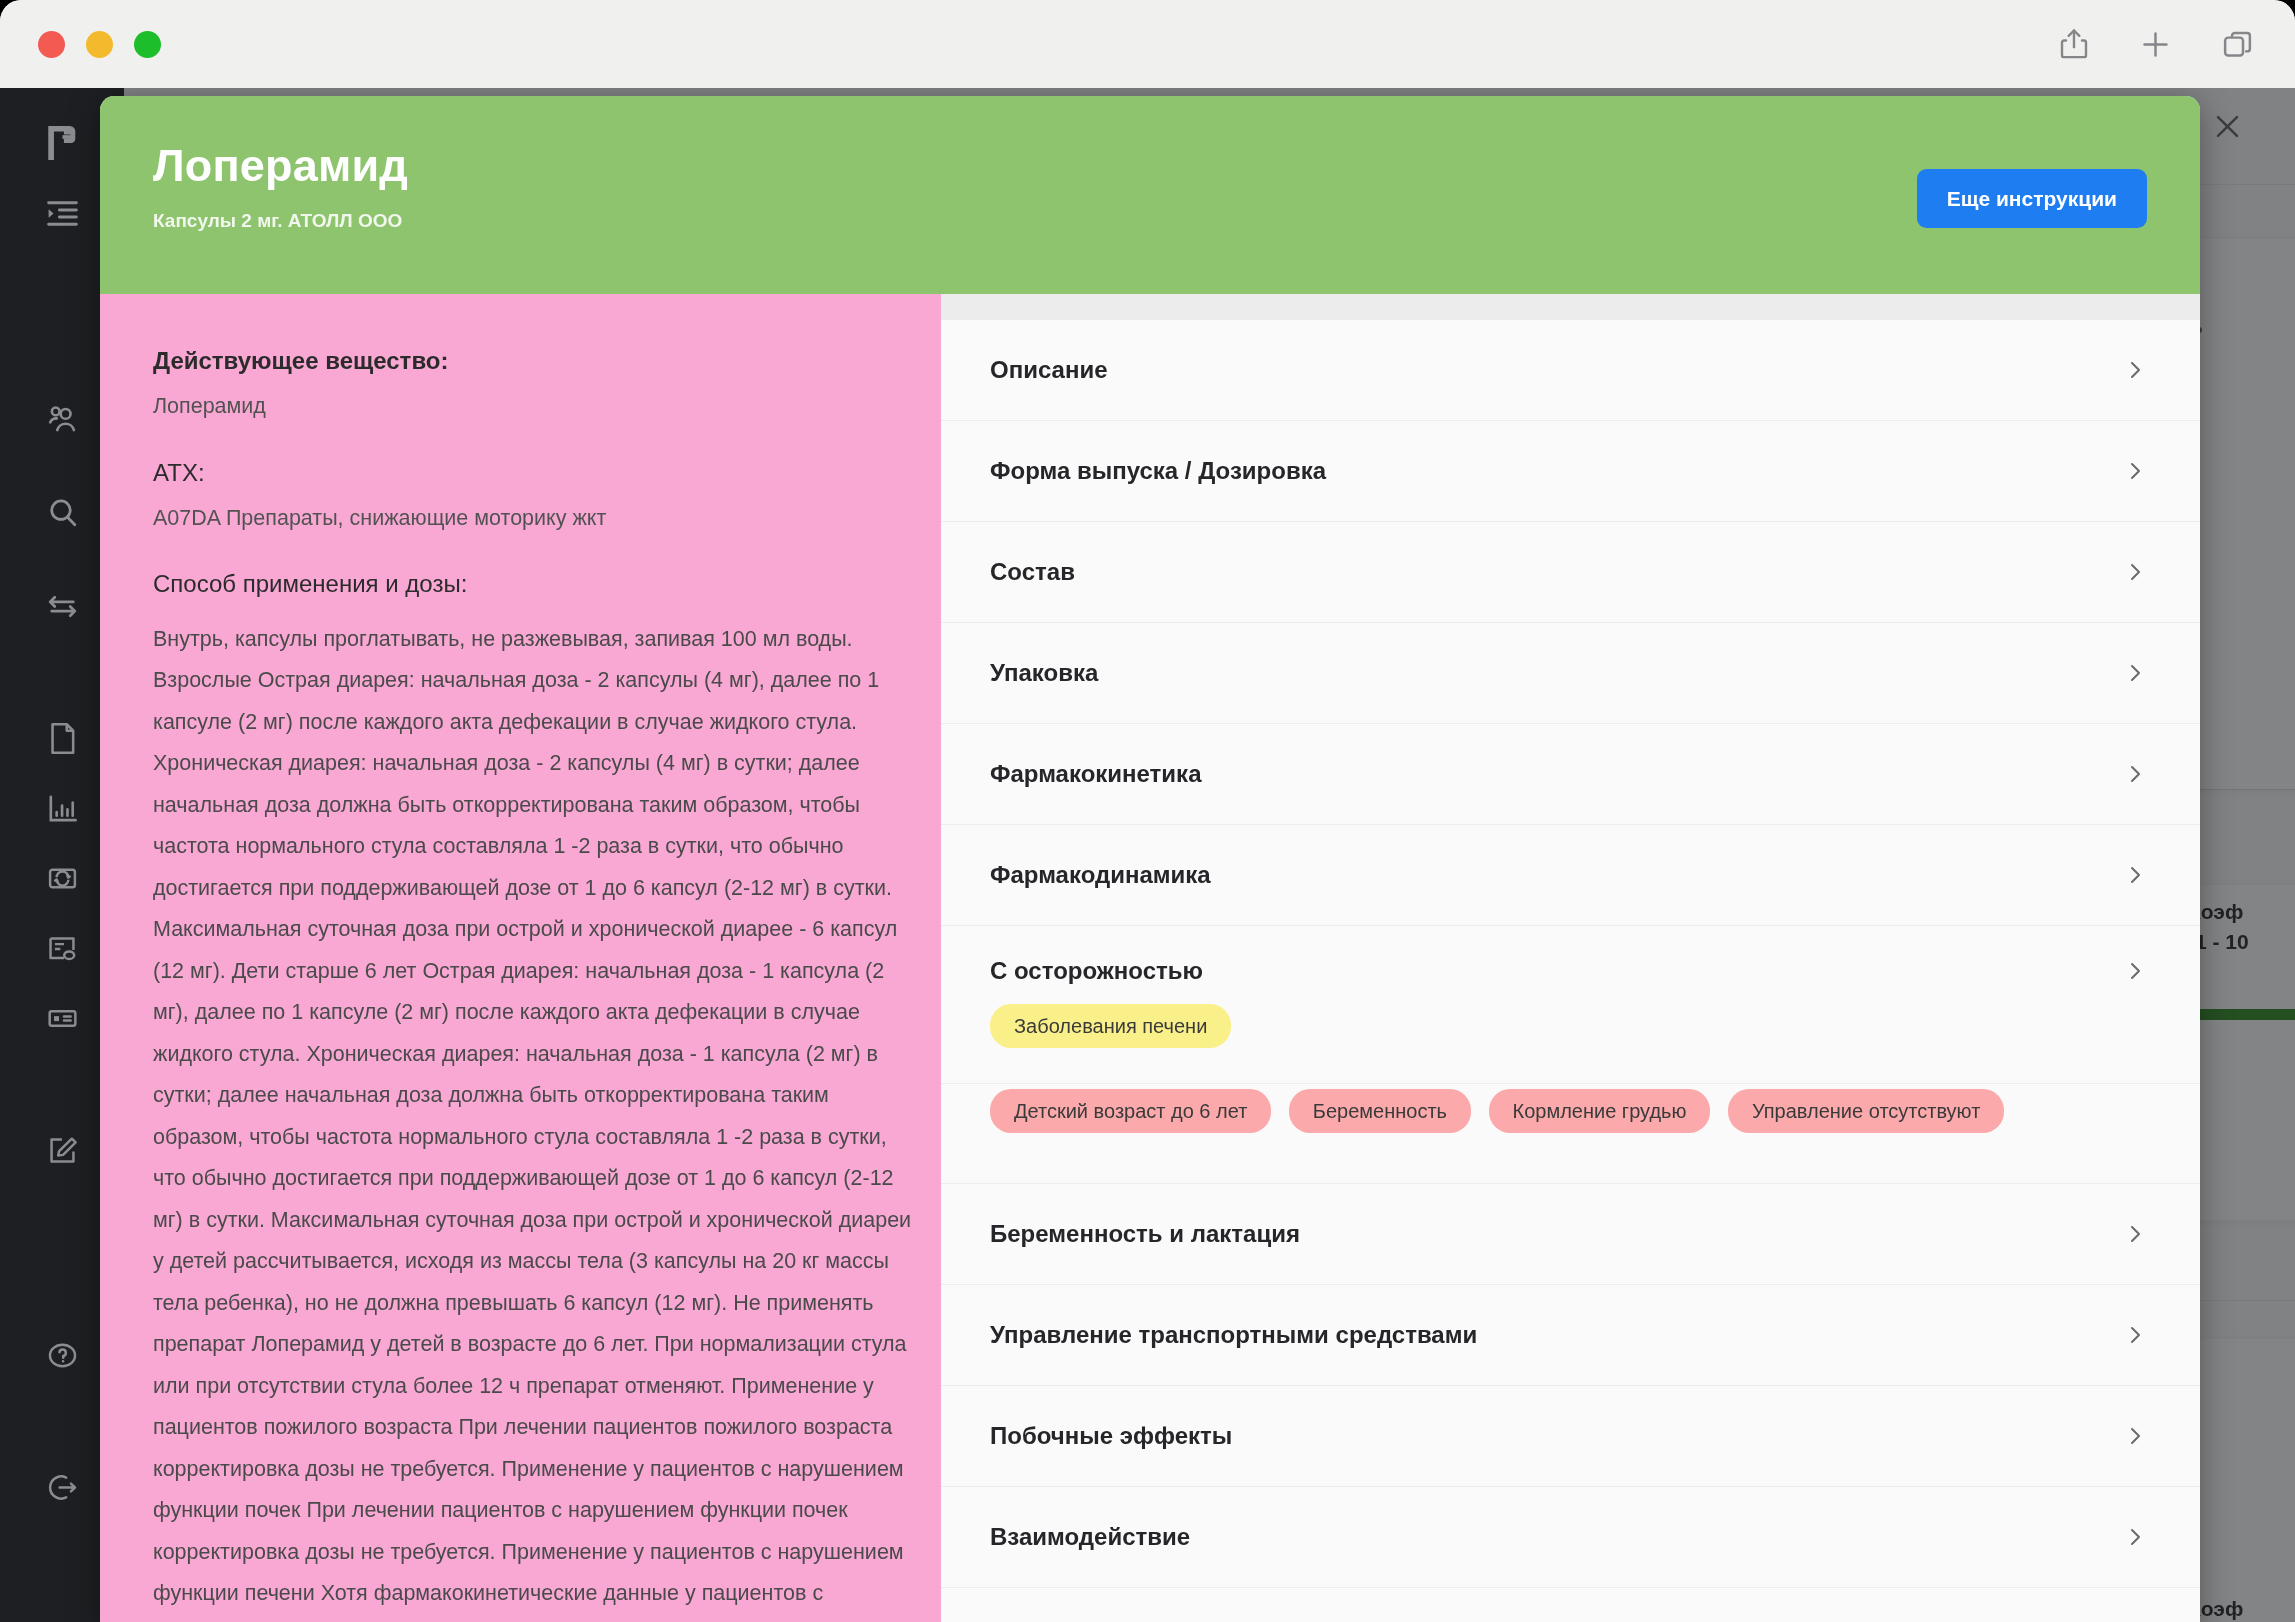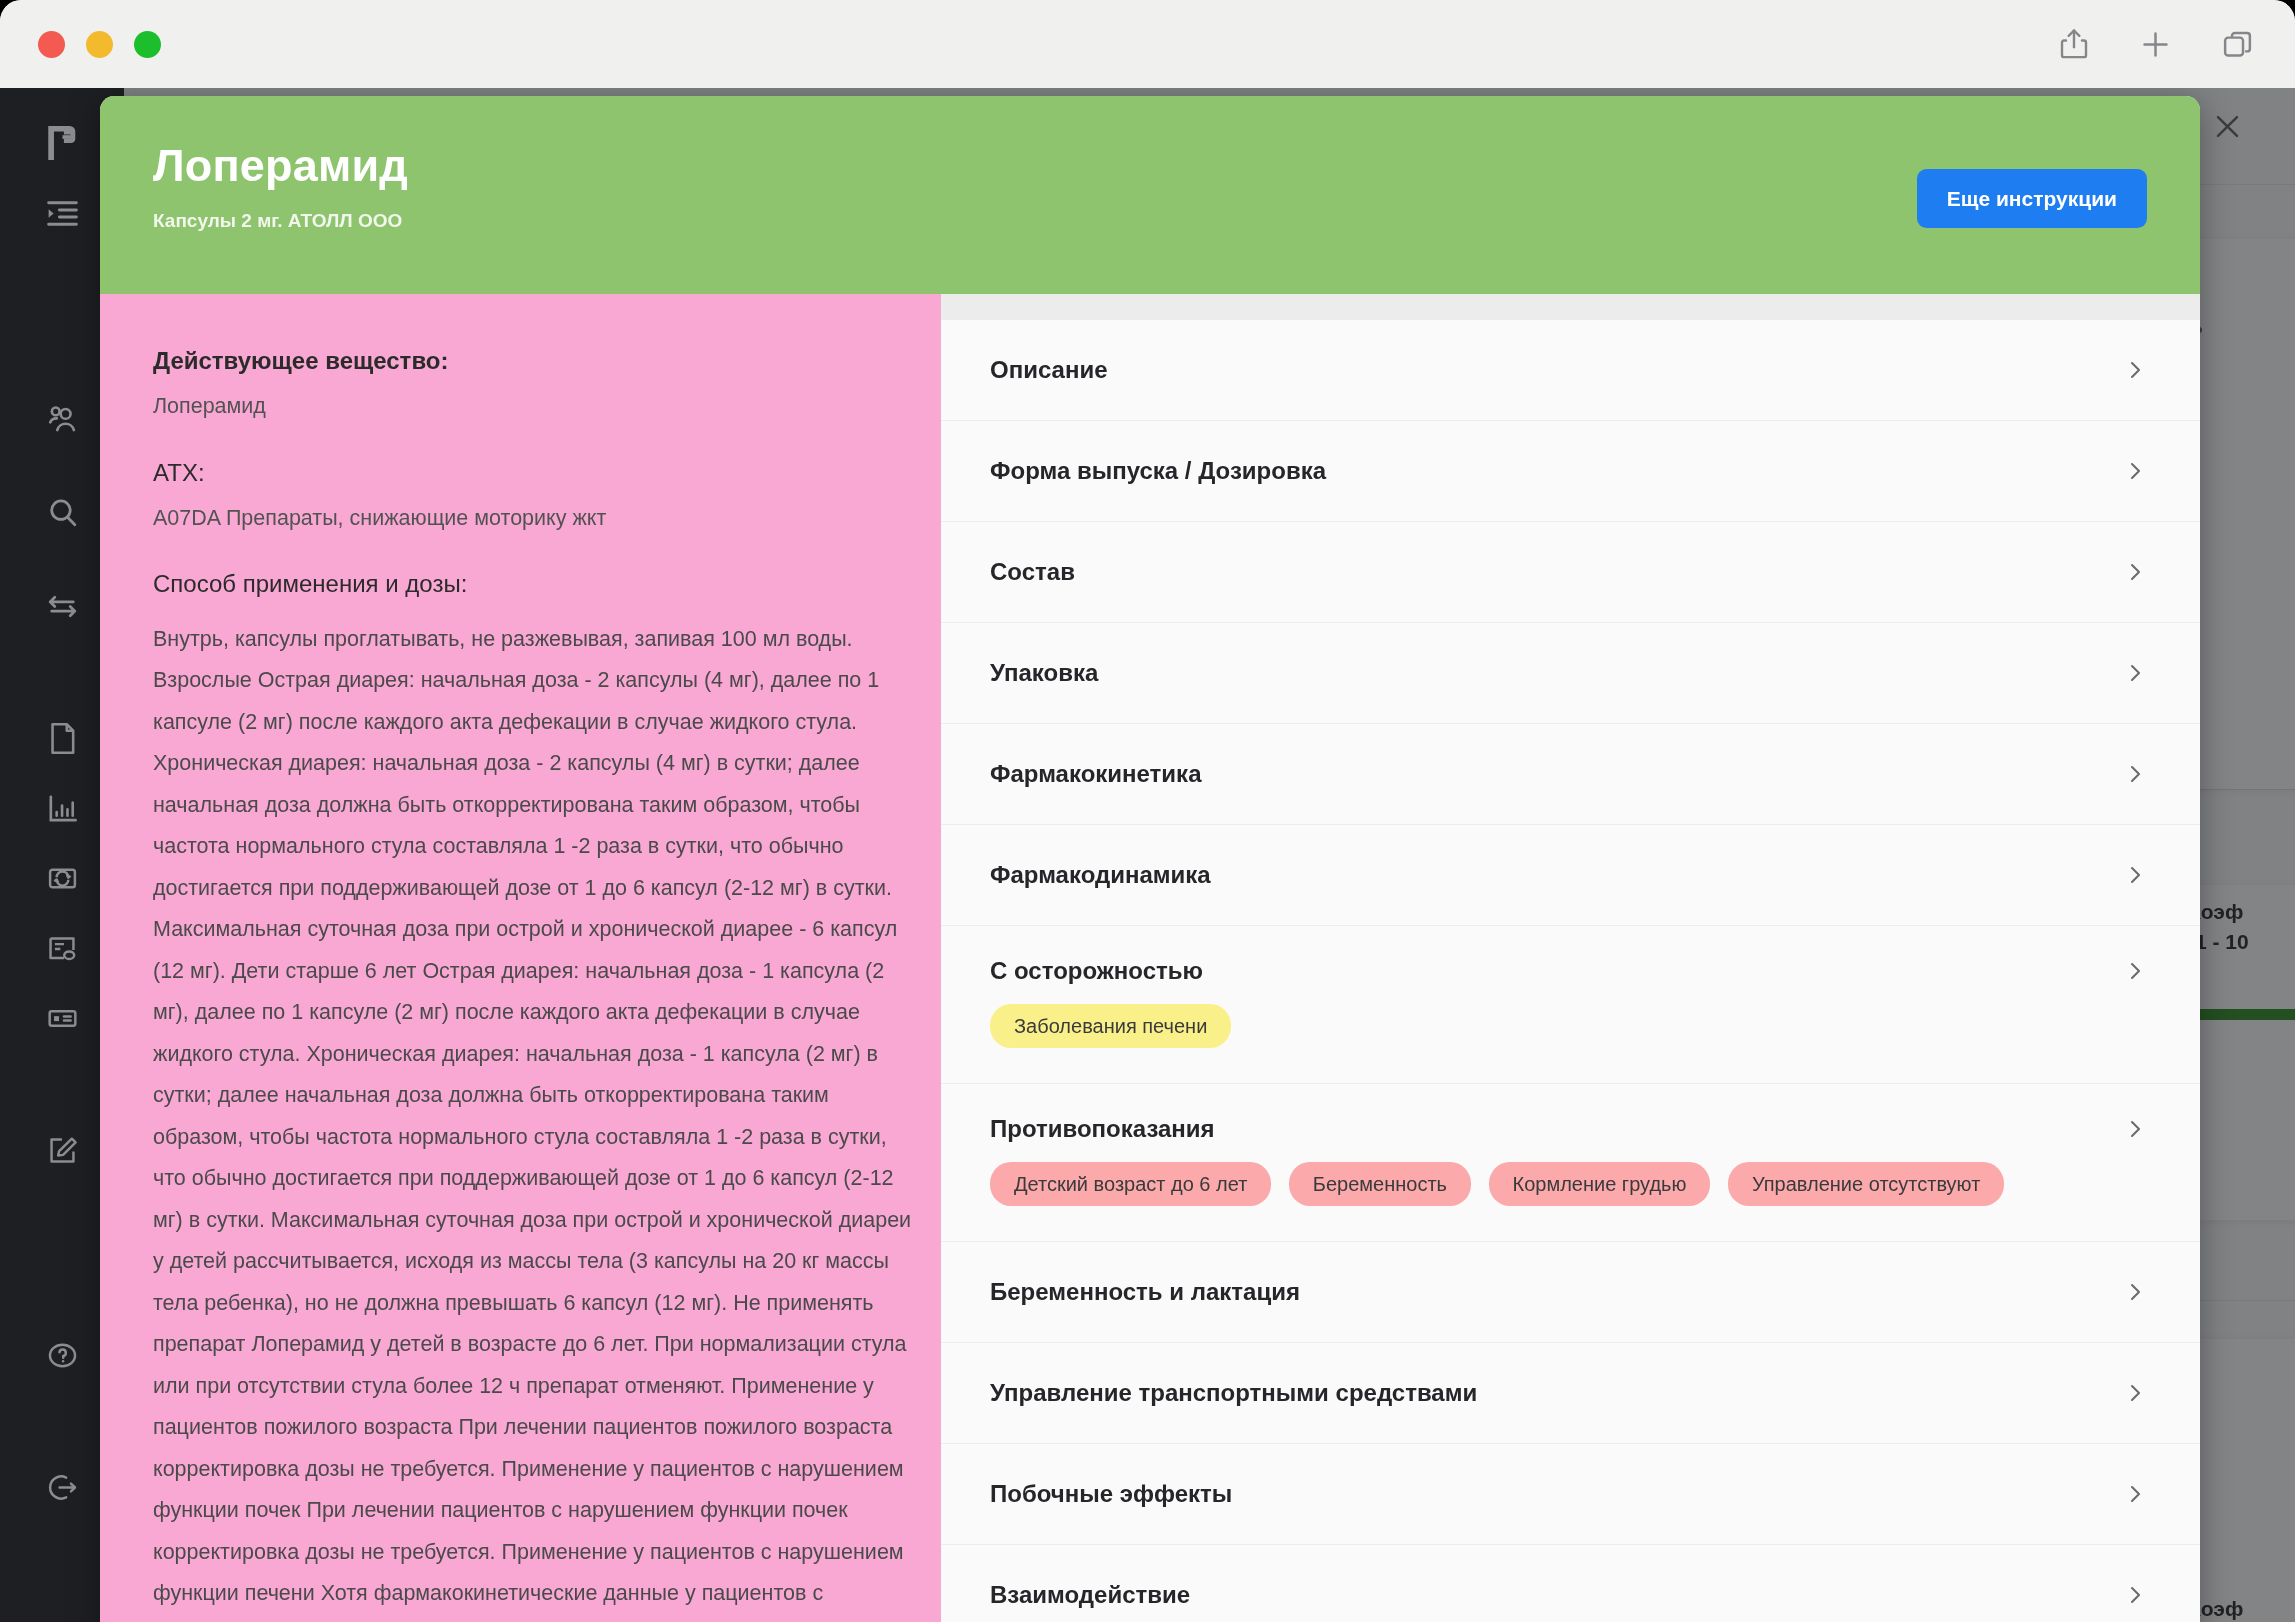--- a/index.html
+++ b/index.html
@@ -490,28 +490,20 @@
                   <svg width="24" height="24" viewBox="0 0 24 24" fill="none" stroke="currentColor" stroke-width="2" stroke-linecap="round" stroke-linejoin="round">
                     <path d="M9 5 L16 12 L9 19"></path>
                   </svg>
                 </div>
               </div>
               <div class="acc-tags">
                 <span class="tag yellow">Заболевания печени</span>
               </div>
             </div>
             <div class="acc-item has-tags">
-              <div class="acc-row">
-                <div class="acc-label">Противопоказания</div>
-                <div class="acc-chevron">
-                  <svg width="24" height="24" viewBox="0 0 24 24" fill="none" stroke="currentColor" stroke-width="2" stroke-linecap="round" stroke-linejoin="round">
-                    <path d="M9 5 L16 12 L9 19"></path>
-                  </svg>
-                </div>
-              </div>
               <div class="acc-tags">
                 <span class="tag red">Детский возраст до 6 лет</span>
                 <span class="tag red">Беременность</span>
                 <span class="tag red">Кормление грудью</span>
                 <span class="tag red">Управление отсутствуют</span>
               </div>
             </div>
             <div class="acc-item">
               <div class="acc-row">
                 <div class="acc-label">Беременность и лактация</div>

